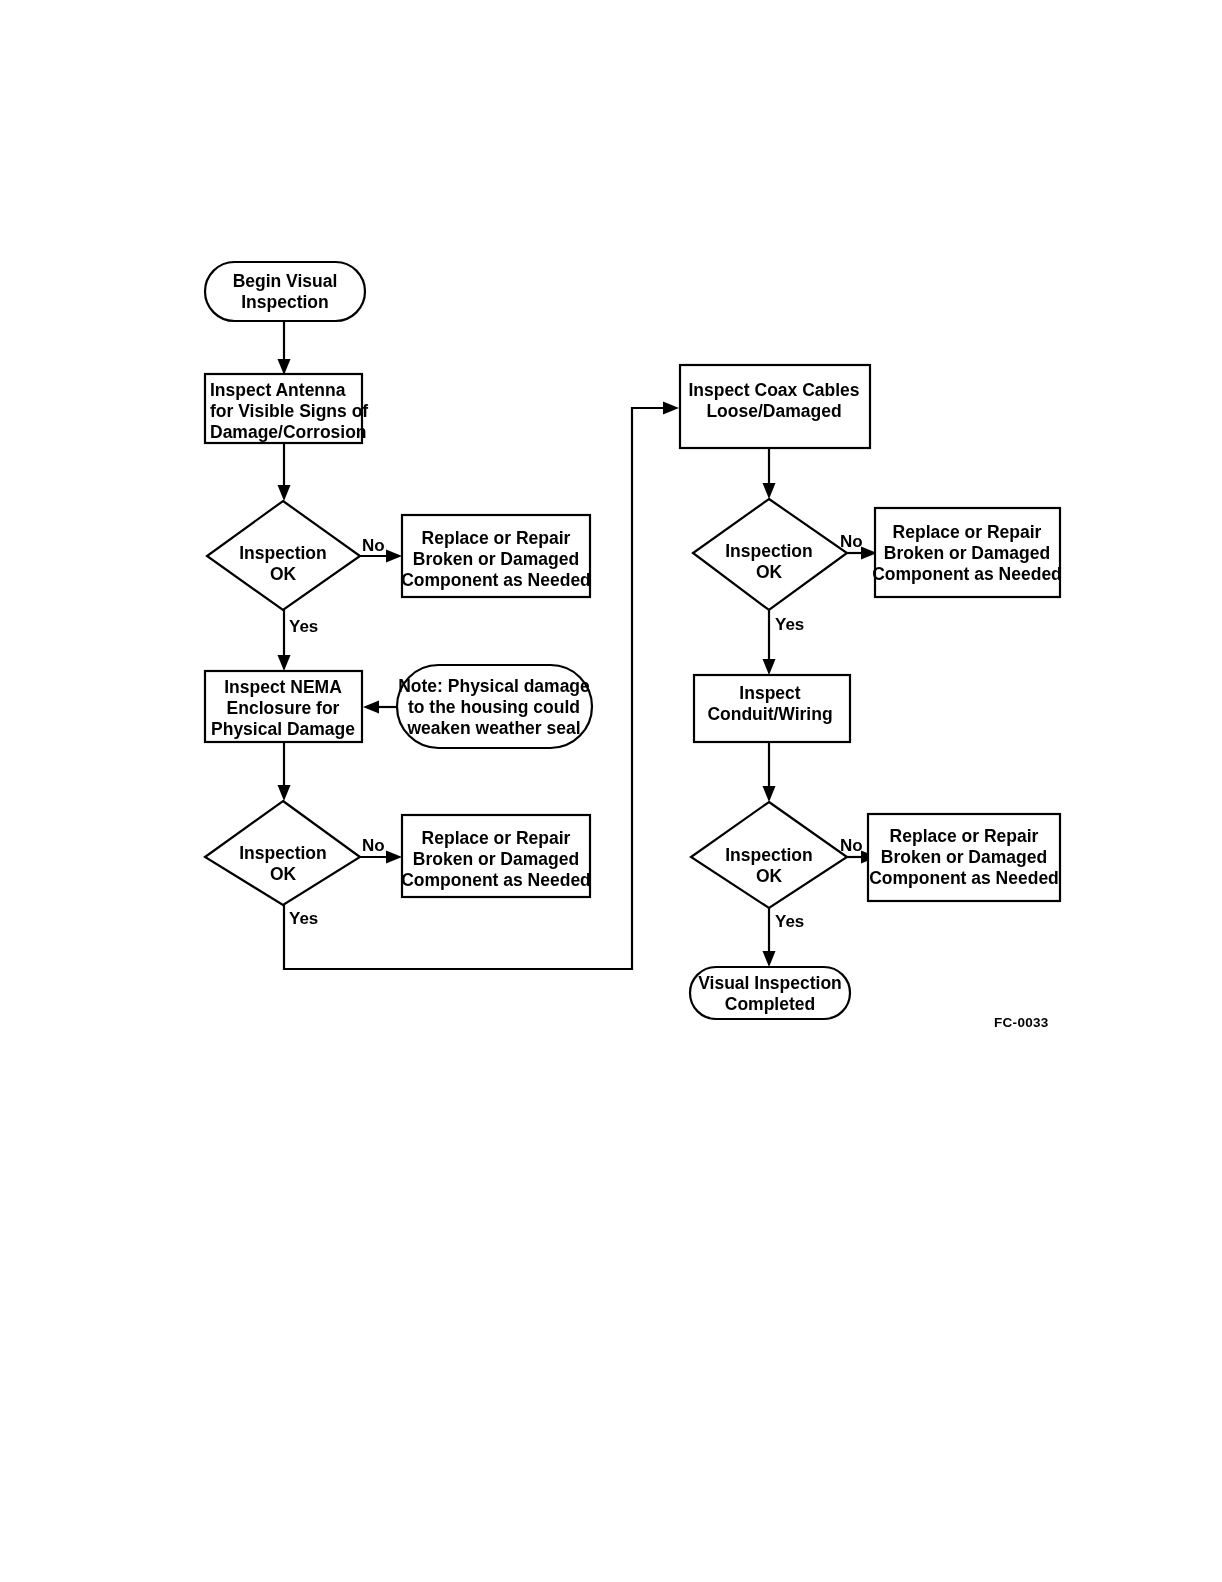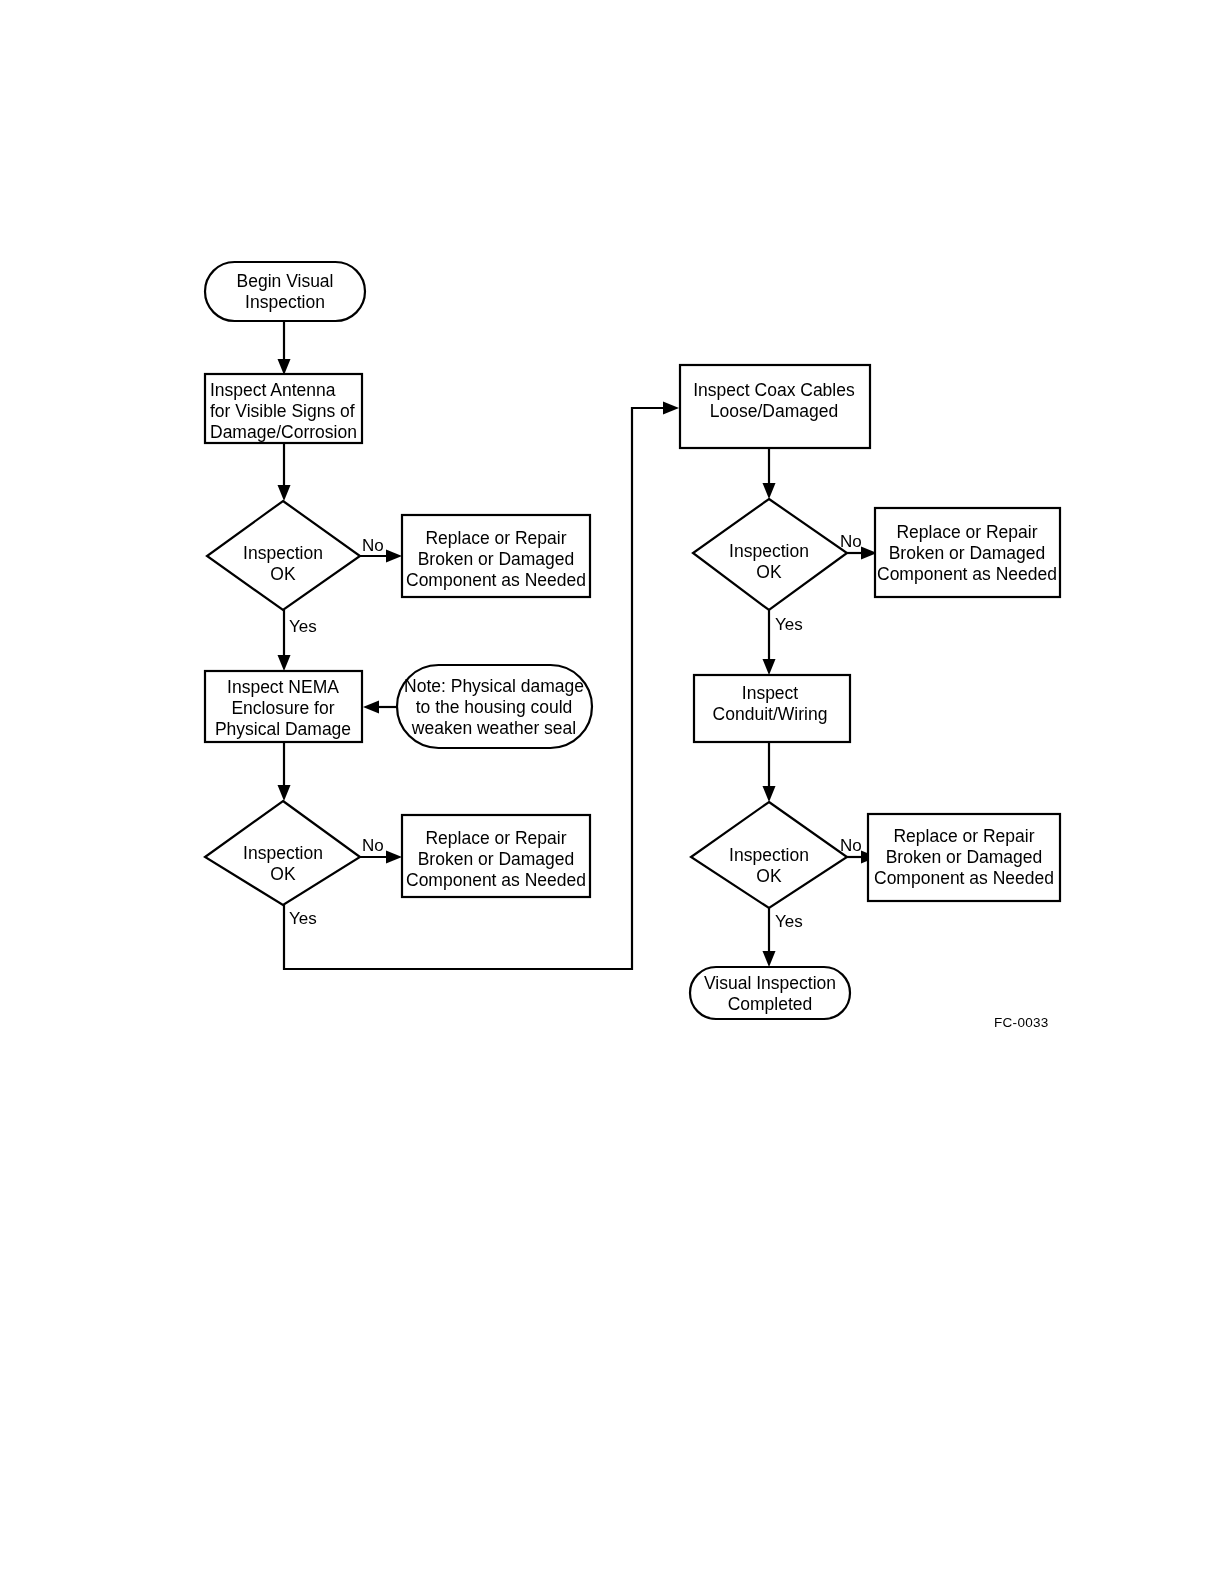--- a/index.html
+++ b/index.html
@@ -10,20 +10,21 @@
   }
   body {
     font-family: "Liberation Sans", sans-serif;
   }
   #page {
     position: relative;
     width: 1222px;
     height: 1400px;
     background: #ffffff;
     overflow: hidden;
+    font-weight: bold;
   }
   #flow-svg {
     position: absolute;
     left: 0;
     top: 0;
     width: 1222px;
     height: 1582px;
   }
   .shape-fill {
     fill: #ffffff;

